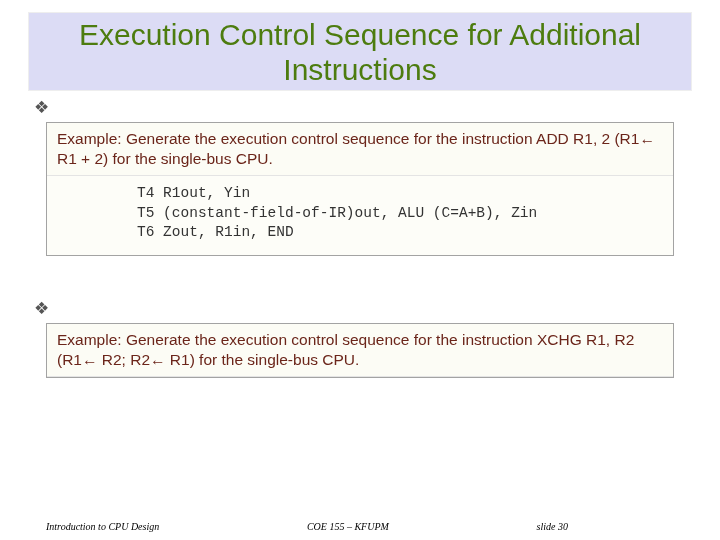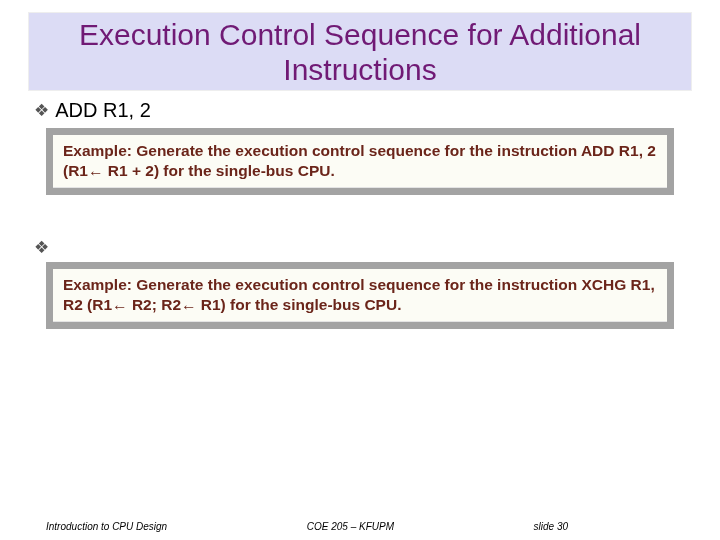--- a/index.html
+++ b/index.html
@@ -16,40 +16,39 @@
     background: #dcdcf5;
     text-align: center;
     padding: 4px 0 2px 0;
     border: 1px solid #eee;
   }
   .title-bar h1 {
     font-family: "Comic Sans MS", cursive, sans-serif;
     font-weight: normal;
     font-size: 30px;
     line-height: 1.18;
-    color: #701a75;
+    color: #4d7c0f;
   }
   .bullet-row {
     display: flex;
     align-items: center;
     gap: 6px;
     margin: 6px 0 6px 34px;
     font-size: 20px;
     color: #000;
   }
   .bullet-row .dia {
     font-size: 17px;
     color: #555;
     line-height: 1;
   }
   .example-box {
     margin: 4px 46px 12px 46px;
-    border: 7px solid #a3a3a3;
+    border: 1px solid #a3a3a3;
     background: #ef4444;
-    font-weight: bold;
   }
   .ex-header {
     background: #fcfcf5;
     color: #6b251a;
     font-size: 15.5px;
     padding: 6px 10px;
     border-bottom: 1px solid #e4e4e4;
     line-height: 1.3;
   }
   .ex-code {
@@ -65,47 +64,49 @@
     position: absolute;
     bottom: 8px;
     left: 0;
     width: 608px;
     display: flex;
     justify-content: space-between;
     padding: 0 40px 0 46px;
     font-size: 10px;
     font-style: italic;
     color: #000;
-    font-family: Liberation Sans, sans-serif;
+    font-family: Liberation Serif, serif;
   }
   .spacer { height: 26px; }
 </style>
 </head>
 <body>
 
 <div class="title-bar">
   <h1>Execution Control Sequence for Additional Instructions</h1>
 </div>
 
 <div class="bullet-row">
   <span class="dia">❖</span>
-  <span>ADD R1, 2</span>
 </div>
 
 <div class="example-box">
   <div class="ex-header">Example: Generate the execution control sequence for the instruction ADD R1, 2 (R1← R1 + 2) for the single-bus CPU.</div>
+  <div class="ex-code">T4 R1out, Yin
+T5 (constant-field-of-IR)out, ALU (C=A+B), Zin
+T6 Zout, R1in, END</div>
 </div>
 
 <div class="spacer"></div>
 
 <div class="bullet-row">
   <span class="dia">❖</span>
 </div>
 
 <div class="example-box">
   <div class="ex-header">Example: Generate the execution control sequence for the instruction XCHG R1, R2 (R1← R2; R2← R1) for the single-bus CPU.</div>
 </div>
 
 <div class="footer">
   <span>Introduction to CPU Design</span>
-  <span>COE 205 – KFUPM</span>
+  <span>COE 155 – KFUPM</span>
   <span>slide 30</span>
 </div>
 
 </body></html>

